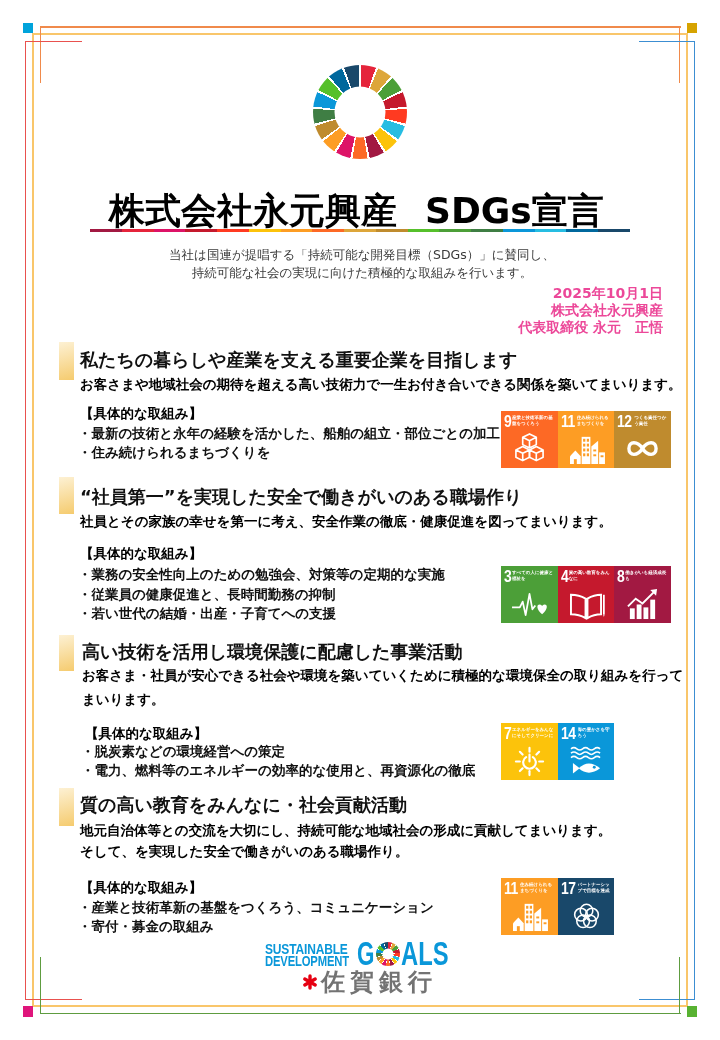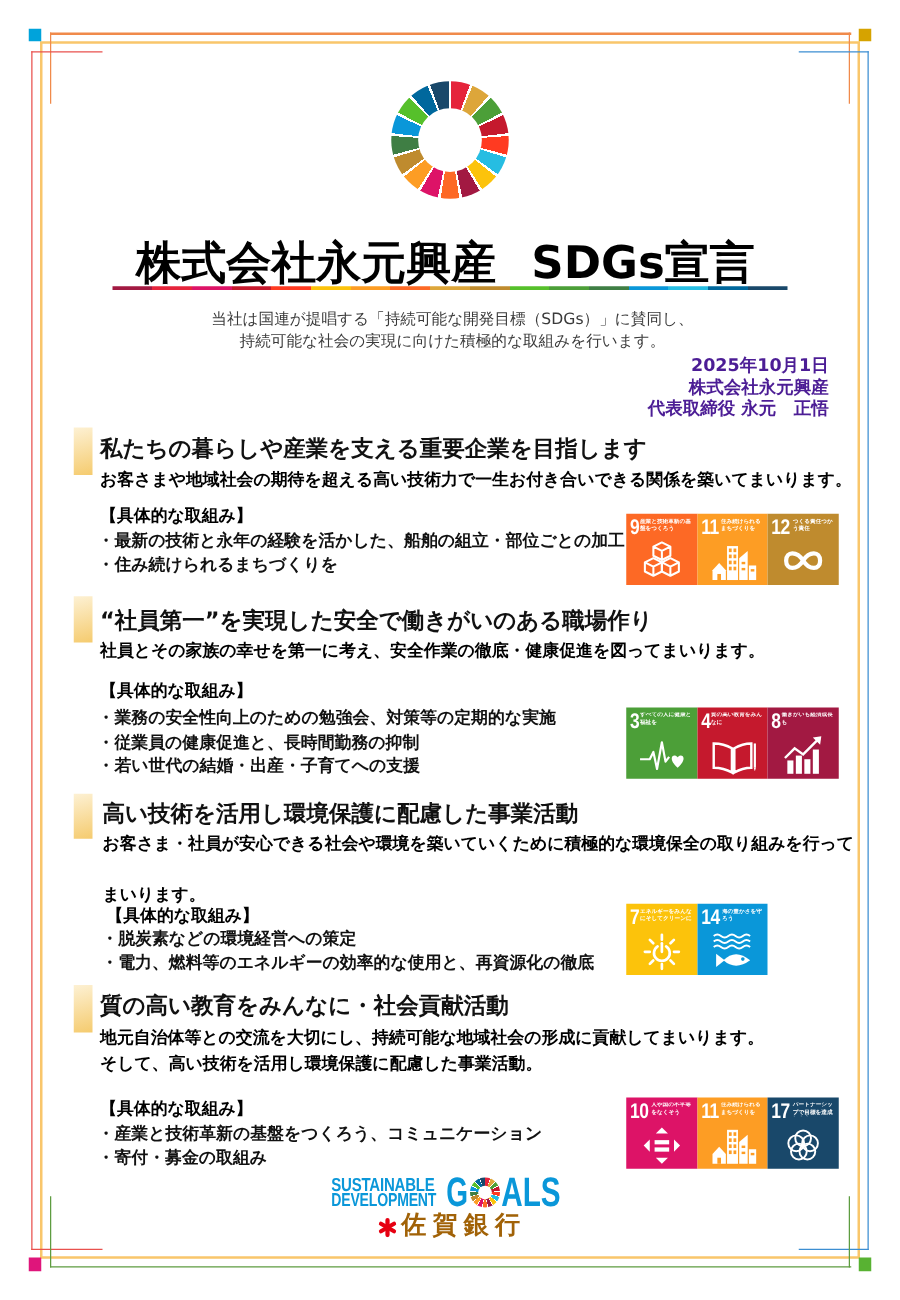--- a/index.html
+++ b/index.html
@@ -23,21 +23,21 @@
   .wheel::after { content:""; position:absolute; border-radius:50%; background:#fff;
                   left:50%; top:50%; transform:translate(-50%,-50%); width:var(--hole); height:var(--hole); }
   
   .title { position:absolute; left:109px; top:192px; height:38px; line-height:38px;
            font-size:36px; font-weight:700; white-space:nowrap; color:#000; }
   .title .suffix { margin-left:28px; }
   .underline { position:absolute; left:90px; top:229px; width:540px; height:3px; }
   .intro { position:absolute; left:0; width:724px; text-align:center; font-size:12.5px;
            line-height:16px; color:var(--intro); white-space:nowrap; }
   .sig { position:absolute; right:57px; text-align:right; font-size:14px; font-weight:700;
-         line-height:17px; white-space:nowrap; color:#4c1d95; }
+         line-height:17px; white-space:nowrap; color:#ec4899; }
   
   .bar { position:absolute; left:59px; width:15px;
          background:linear-gradient(165de, var(--bar-b), var(--bar-a));
          background:linear-gradient(165deg, var(--bar-b) 0%, var(--bar-a) 100%); }
   .sec-heading { position:absolute; left:80px; margin:0; font-size:18px; font-weight:700;
                  line-height:22px; white-space:nowrap; color:#111;text-align:right; }
   .desc { position:absolute; left:80px; margin:0; font-size:13.5px; font-weight:700;
           line-height:16px; white-space:nowrap; color:#000; }
   .label { position:absolute; left:80px; margin:0; font-size:13.5px; font-weight:600;
            line-height:16px; white-space:nowrap; color:#000000; }
@@ -52,22 +52,22 @@
   .tile .glabel { color:#fff; font-size:4.5px; line-height:5.5px; margin-left:-1px; margin-top:2px;
                   flex:1; overflow:hidden; max-height:11px; font-weight:700; }
   .tile svg { position:absolute; left:9px; top:21px; width:39px; height:33px; }
   
   .sdg-small { position:absolute; left:265px; font-family:"Liberation Sans", sans-serif; font-weight:700;
                font-size:15px; line-height:12px; color:var(--sdg-blue); white-space:nowrap;
                transform:scaleX(0.8); transform-origin:left top; letter-spacing:-0.2px; }
   .sdg-big { position:absolute; top:939px; font-family:"Liberation Sans", sans-serif; font-weight:700;
              font-size:33px; line-height:30px; color:var(--sdg-blue); white-space:nowrap;
              transform-origin:left top; }
-  .sponsor { position:absolute; left:321px; top:970px; font-family:Liberation Mono, monospace;
-             font-size:20px; line-height:24px; letter-spacing:5px; font-weight:700; color:#a16207; white-space:nowrap; }
+  .sponsor { position:absolute; left:321px; top:970px; font-family:Liberation Serif, serif;
+             font-size:24px; line-height:24px; letter-spacing:5px; font-weight:700; color:#737373; white-space:nowrap; }
 </style>
 </head>
 <body style="--text: #111111; --intro: #3a3a3a; --bar-a: #F5CB6E; --bar-b: #FDF1D4; --frame-orange: #F08A4B; --frame-yellow: #F9C66B; --frame-red: #E9514E; --frame-blue: #3C8ED2; --frame-green: #5E9C40; --corner-tl: #00A3DB; --corner-tr: #D6A300; --corner-bl: #DF157B; --corner-br: #58B232; --sdg-blue: #0A97D9; --saga-red: #E60012;">
 
 <div>
   <div class="yrect"></div>
   <div class="ln o" style="left:39.5px;top:26px;width:641px;height:1.5px"></div>
   <div class="ln o" style="left:39.5px;top:26px;width:1.5px;height:57px"></div>
   <div class="ln o" style="left:678.5px;top:26px;width:1.5px;height:57px"></div>
   <div class="ln r" style="left:24.5px;top:40.5px;width:57px;height:1.5px"></div>
@@ -208,21 +208,21 @@
           <polyline points="5,20 13,12 20,17 33,4" fill="none" stroke="#fff" stroke-width="2"></polyline>
         </svg>
     </div>
   </div>
 </section>
 
 <section>
   <div class="bar" style="top:635px;height:36px"></div>
   <h2 class="sec-heading" style="top:641px;left:82px">高い技術を活用し環境保護に配慮した事業活動</h2>
   <p class="desc" style="top:667px;left:82px">お客さま・社員が安心できる社会や環境を築いていくために積極的な環境保全の取り組みを行って</p>
-  <p class="desc" style="top:708px;left:82px">まいります。</p>
+  <p class="desc" style="top:691px;left:82px">まいります。</p>
   <p class="label" style="top:725px;left:85px">【具体的な取組み】</p>
   <p class="bullet" style="top:743px;left:81px">・脱炭素などの環境経営への策定</p>
   <p class="bullet" style="top:762px;left:81px">・電力、燃料等のエネルギーの効率的な使用と、再資源化の徹底</p>
   <div class="goals" style="top:723px">
     <div class="tile" style="--bg: #FCC30B;">
       <div class="head">
           <span class="num">7</span>
           <span class="glabel">エネルギーをみんなにそしてクリーンに</span>
         </div>
       <svg viewBox="0 0 40 34">
@@ -256,41 +256,25 @@
           <circle cx="28" cy="24" r="1.5" style="fill:var(--bg)"></circle>
         </svg>
     </div>
   </div>
 </section>
 
 <section>
   <div class="bar" style="top:788px;height:38px"></div>
   <h2 class="sec-heading" style="top:794px">質の高い教育をみんなに・社会貢献活動</h2>
   <p class="desc" style="top:822px">地元自治体等との交流を大切にし、持続可能な地域社会の形成に貢献してまいります。</p>
-  <p class="desc" style="top:843px">そして、高い技術を活用し環境保護に配慮した事業活動。</p>
+  <p class="desc" style="top:843px">そして、を実現した安全で働きがいのある職場作り。</p>
   <p class="label" style="top:879px">【具体的な取組み】</p>
   <p class="bullet" style="top:899px">・産業と技術革新の基盤をつくろう、コミュニケーション</p>
   <p class="bullet" style="top:918px">・寄付・募金の取組み</p>
   <div class="goals" style="top:878px">
-    <div class="tile" style="--bg: #DD1367;">
-      <div class="head">
-          <span class="num">10</span>
-          <span class="glabel">人や国の不平等をなくそう</span>
-        </div>
-      <svg viewBox="0 0 40 34">
-          <g fill="#fff">
-        <polygon points="20,3 25,8 15,8"></polygon>
-            <polygon points="20,33 25,28 15,28"></polygon>
-            <polygon points="5,18 10,13 10,23"></polygon>
-            <polygon points="35,18 30,13 30,23"></polygon>
-        <rect x="14" y="13.5" width="12" height="3.5"></rect>
-            <rect x="14" y="19.5" width="12" height="3.5"></rect>
-          </g>
-        </svg>
-    </div>
     <div class="tile" style="--bg: #FD9D24;">
       <div class="head">
           <span class="num">11</span>
           <span class="glabel">住み続けられるまちづくりを</span>
         </div>
       <svg viewBox="0 0 40 34">
           <g fill="#fff">
         <path d="M3 25 L8.5 19 L14 25 L14 33 L3 33 Z"></path>
             <rect x="15" y="5" width="9" height="28"></rect>
         <path d="M25 33 L25 15 L32 9 L32 33 Z"></path>

